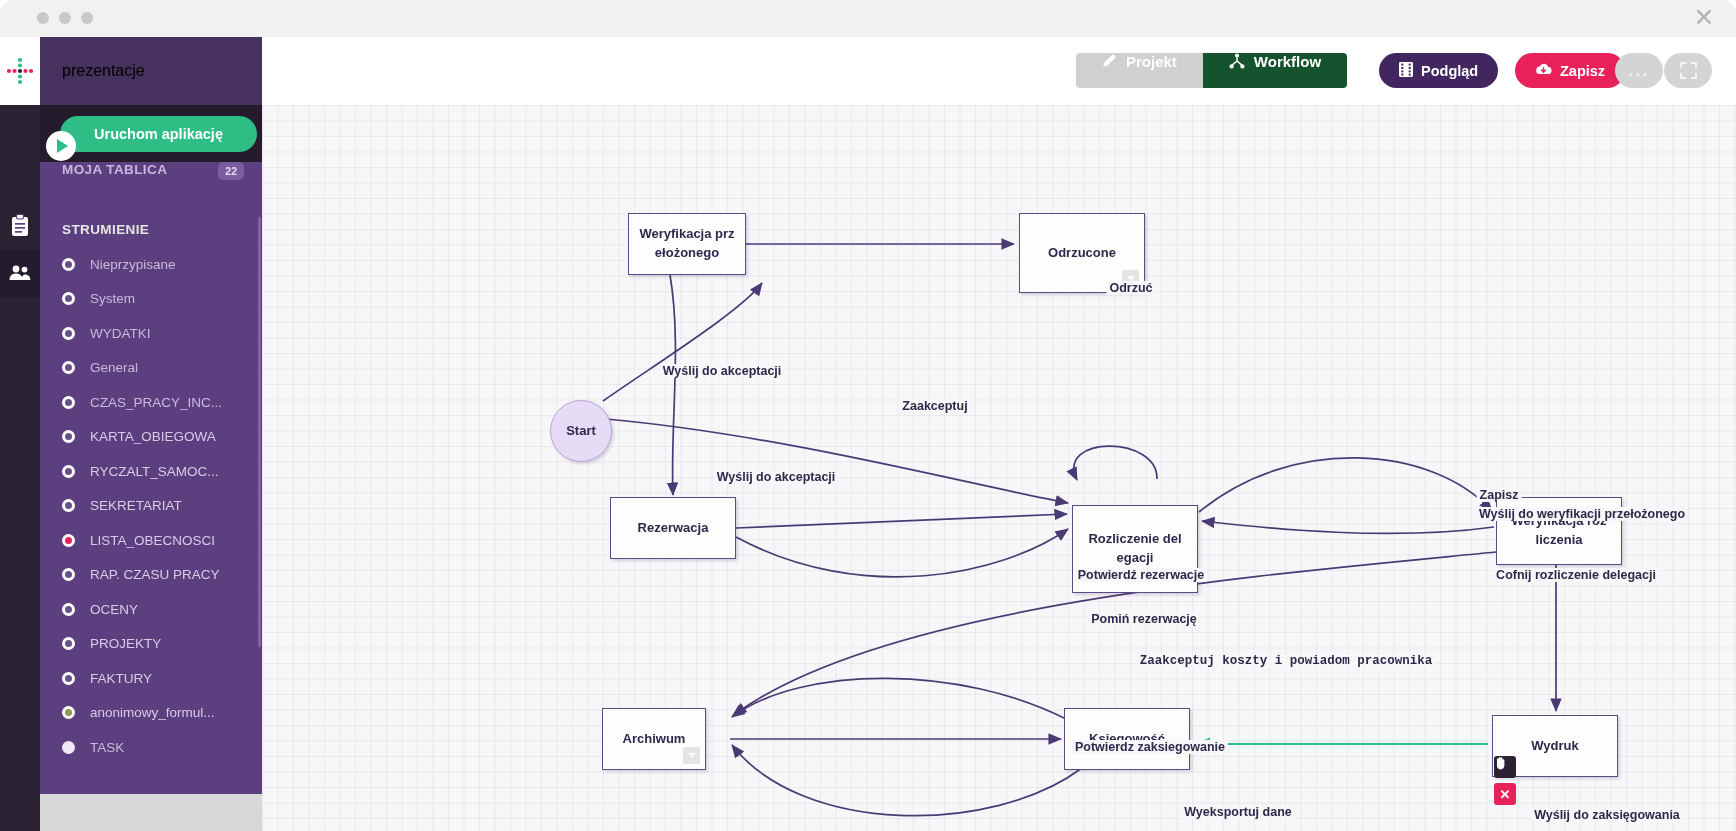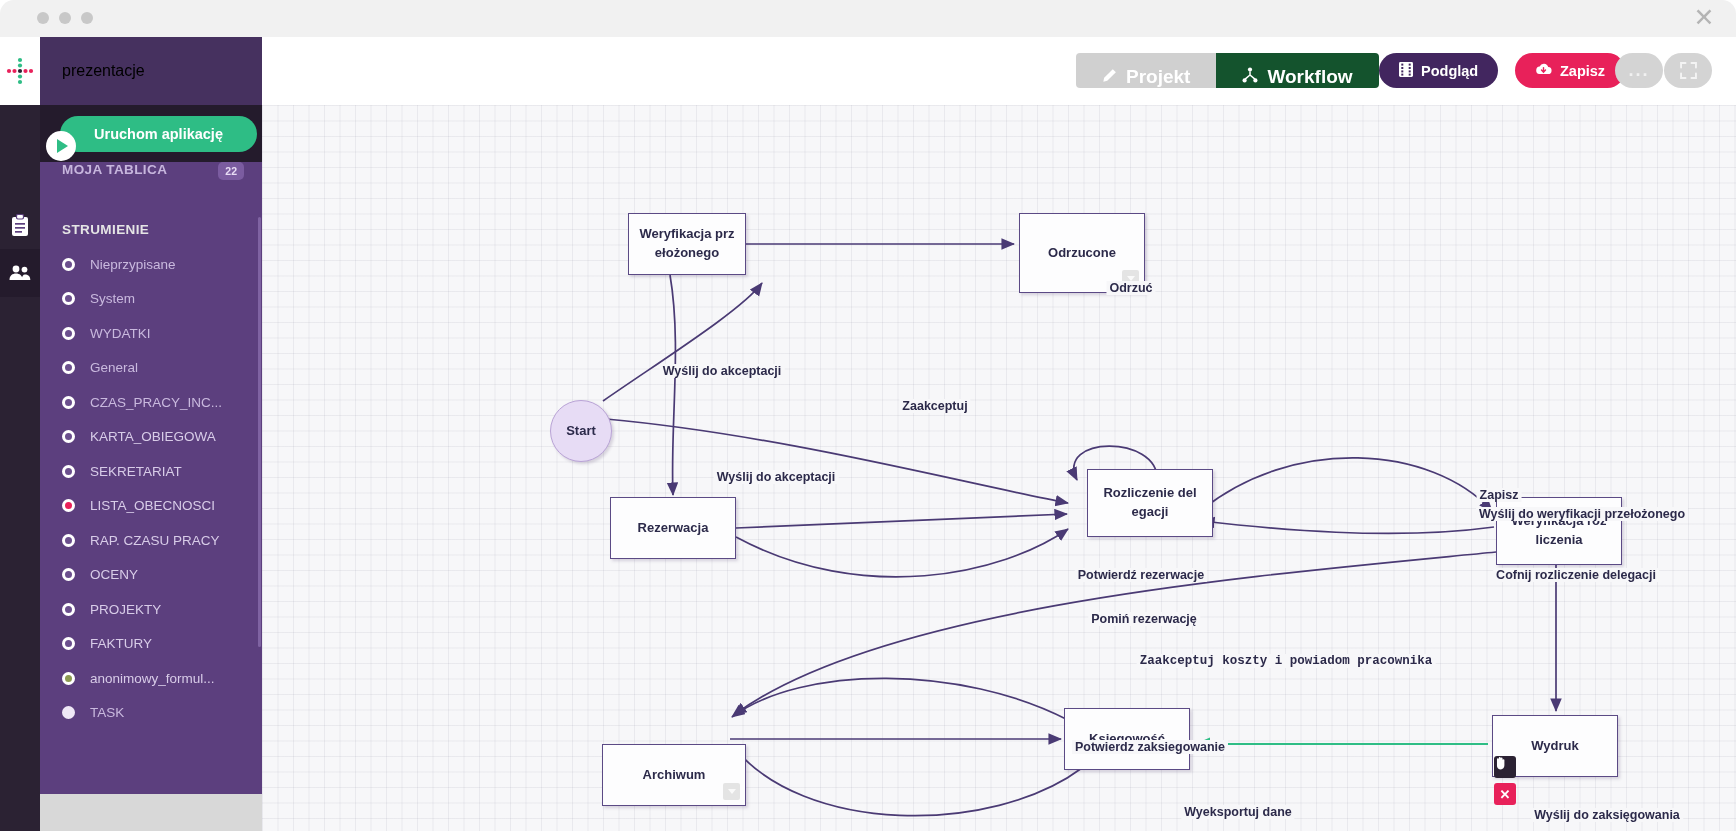--- a/index.html
+++ b/index.html
@@ -118,22 +118,22 @@
     background: #ffffff;
   }
   .toolbar {
     position: absolute; left: 0; top: 0; width: 1474px; height: 68px; background: #fff;
   }
   .seg {
     position: absolute; top: 16px; height: 35px; display: flex; border-radius: 4px; overflow: hidden;
   }
   .seg { left: 814px; }
   .seg-btn {
-    display: flex; align-items: flex-end; gap: 9px;
-    padding: 0 26px; color: #ffffff; font-size: 19px; font-weight: bold; cursor: pointer;
+    display: flex; align-items: flex-start; gap: 9px;
+    padding: 0 26px; color: #ffffff; font-size: 15px; font-weight: bold; cursor: pointer;
   }
   .seg-btn.inactive { background: #d0d0d0; }
   .seg-btn.active { background: #14532d; }
   .pill {
     position: absolute; top: 16px; height: 35px; border-radius: 18px;
     display: flex; align-items: center; gap: 8px; padding: 0 20px;
     color: #fff; font-size: 14.5px; font-weight: bold; cursor: pointer;
   }
   .pill.preview { left: 1117px; background: #42265f; }
   .pill.save { left: 1253px; background: #e8215a; }
@@ -276,20 +276,24 @@
           <span class="sb-dot"></span>
           <span class="txt">General</span>
         </div>
         <div class="sb-item">
           <span class="sb-dot"></span>
           <span class="txt">CZAS_PRACY_INC...</span>
         </div>
         <div class="sb-item bright">
           <span class="sb-dot"></span>
           <span class="txt">KARTA_OBIEGOWA</span>
+        </div>
+        <div class="sb-item bright">
+          <span class="sb-dot"></span>
+          <span class="txt">RYCZALT_SAMOC...</span>
         </div>
         <div class="sb-item bright">
           <span class="sb-dot"></span>
           <span class="txt">SEKRETARIAT</span>
         </div>
         <div class="sb-item bright">
           <span class="sb-dot red"></span>
           <span class="txt">LISTA_OBECNOSCI</span>
         </div>
         <div class="sb-item bright">
@@ -433,27 +437,27 @@
           <div class="node" style="left: 366px; top: 108px; width: 118px; height: 62px;">
             <div class="inner">Weryfikacja prz ełożonego</div>
           </div>
           <div class="node" style="left: 757px; top: 108px; width: 126px; height: 80px;">
             <div class="inner">Odrzucone</div>
             <div class="node-handle"></div>
           </div>
           <div class="node" style="left: 348px; top: 392px; width: 126px; height: 62px;">
             <div class="inner">Rezerwacja</div>
           </div>
-          <div class="node" style="left: 810px; top: 364px; width: 126px; height: 68px; margin-left: 15px;">
+          <div class="node" style="left: 810px; top: 400px; width: 126px; height: 88px;">
             <div class="inner">Rozliczenie del egacji</div>
           </div>
           <div class="node" style="left: 1234px; top: 392px; width: 126px; height: 68px;">
             <div class="inner">Weryfikacja roz liczenia</div>
           </div>
-          <div class="node" style="left: 340px; top: 603px; width: 144px; height: 62px; margin-top: 36px;">
+          <div class="node" style="left: 340px; top: 603px; width: 104px; height: 62px;">
             <div class="inner">Archiwum</div>
             <div class="node-handle"></div>
           </div>
           <div class="node" style="left: 802px; top: 603px; width: 126px; height: 62px;">
             <div class="inner">Księgowość</div>
           </div>
           <div class="node" style="left: 1230px; top: 610px; width: 126px; height: 62px;">
             <div class="inner">Wydruk</div>
           </div>
         </div>

